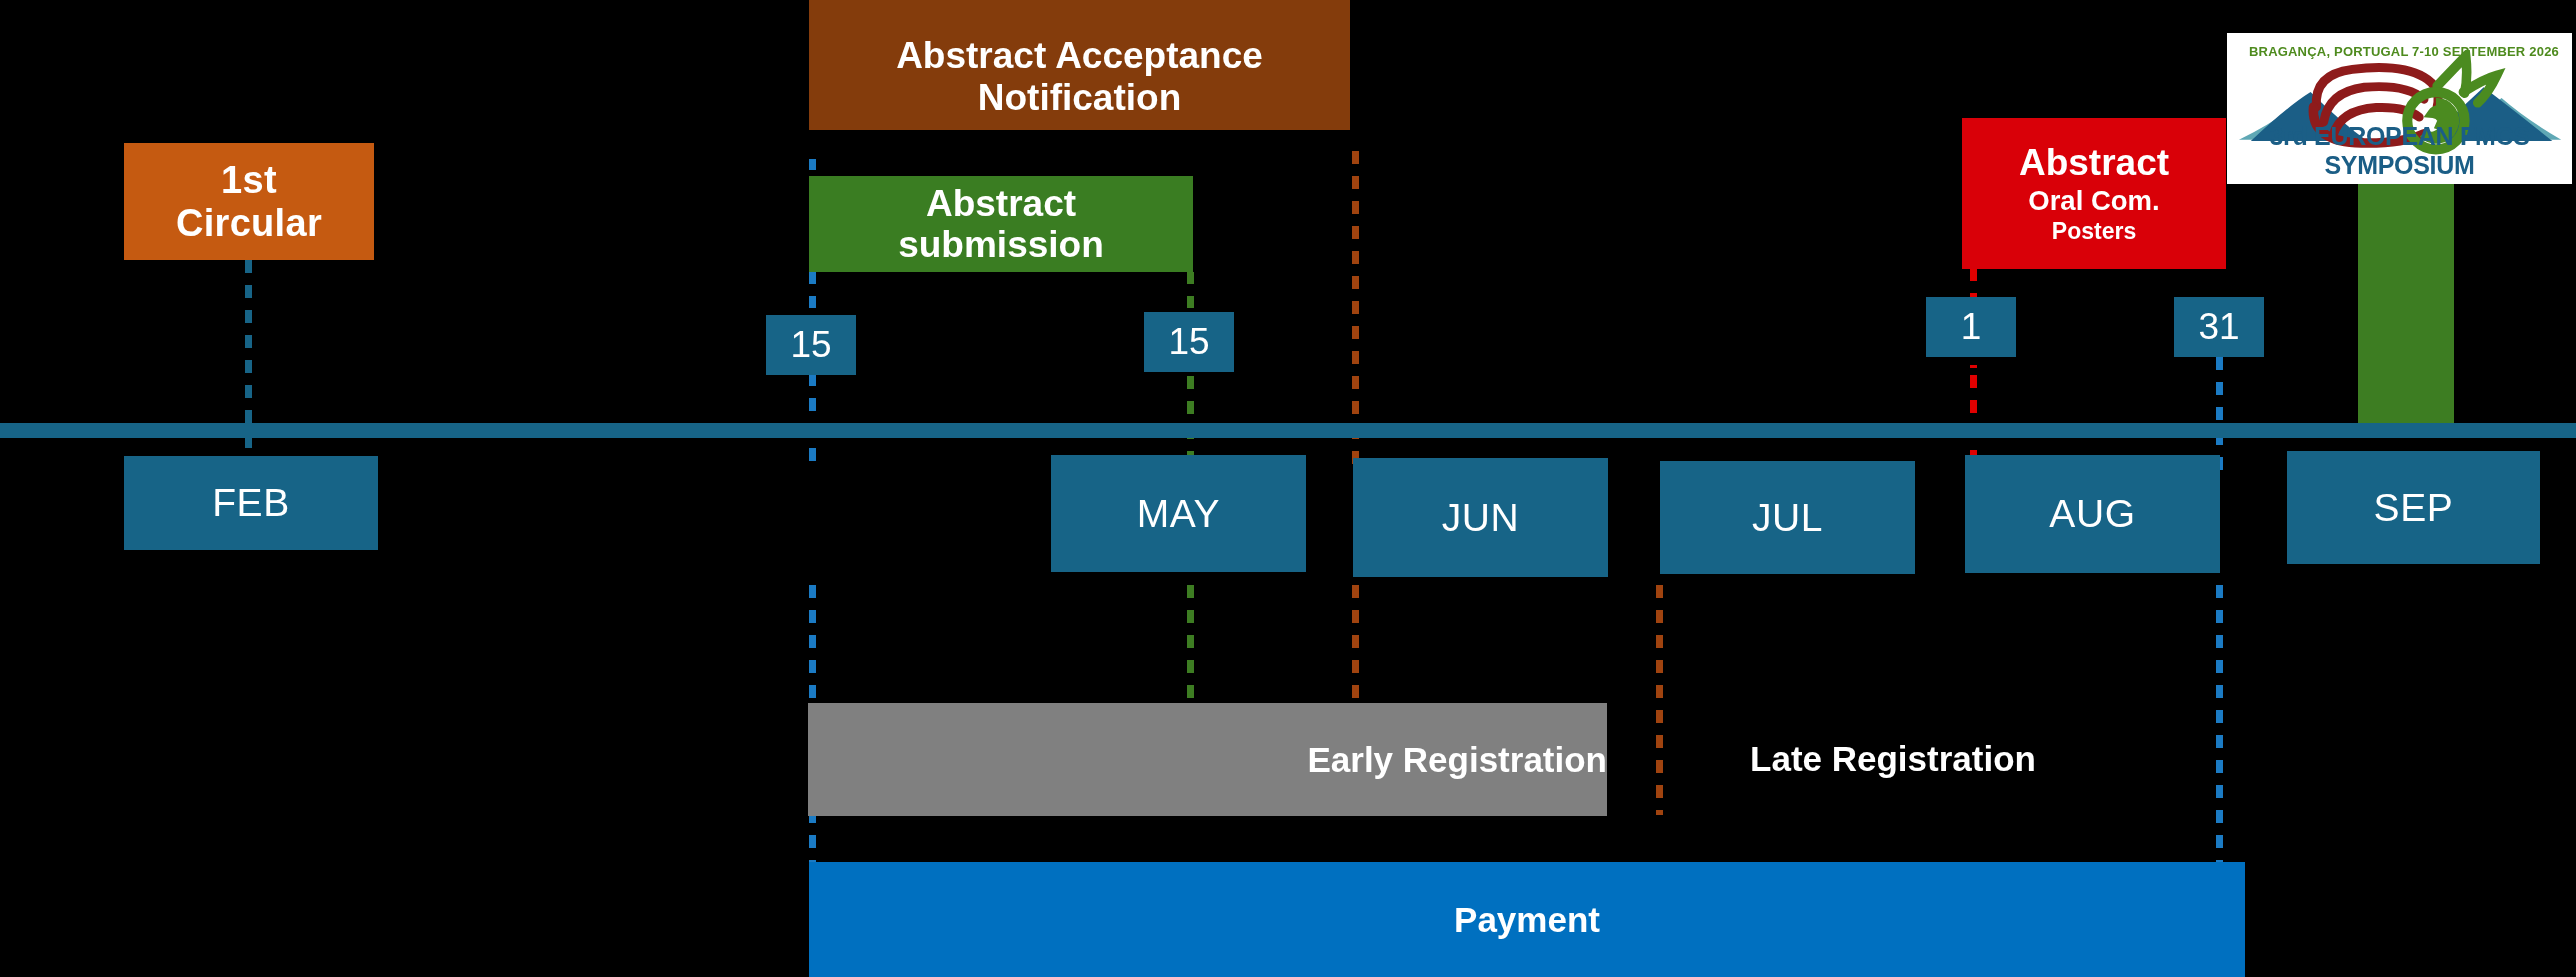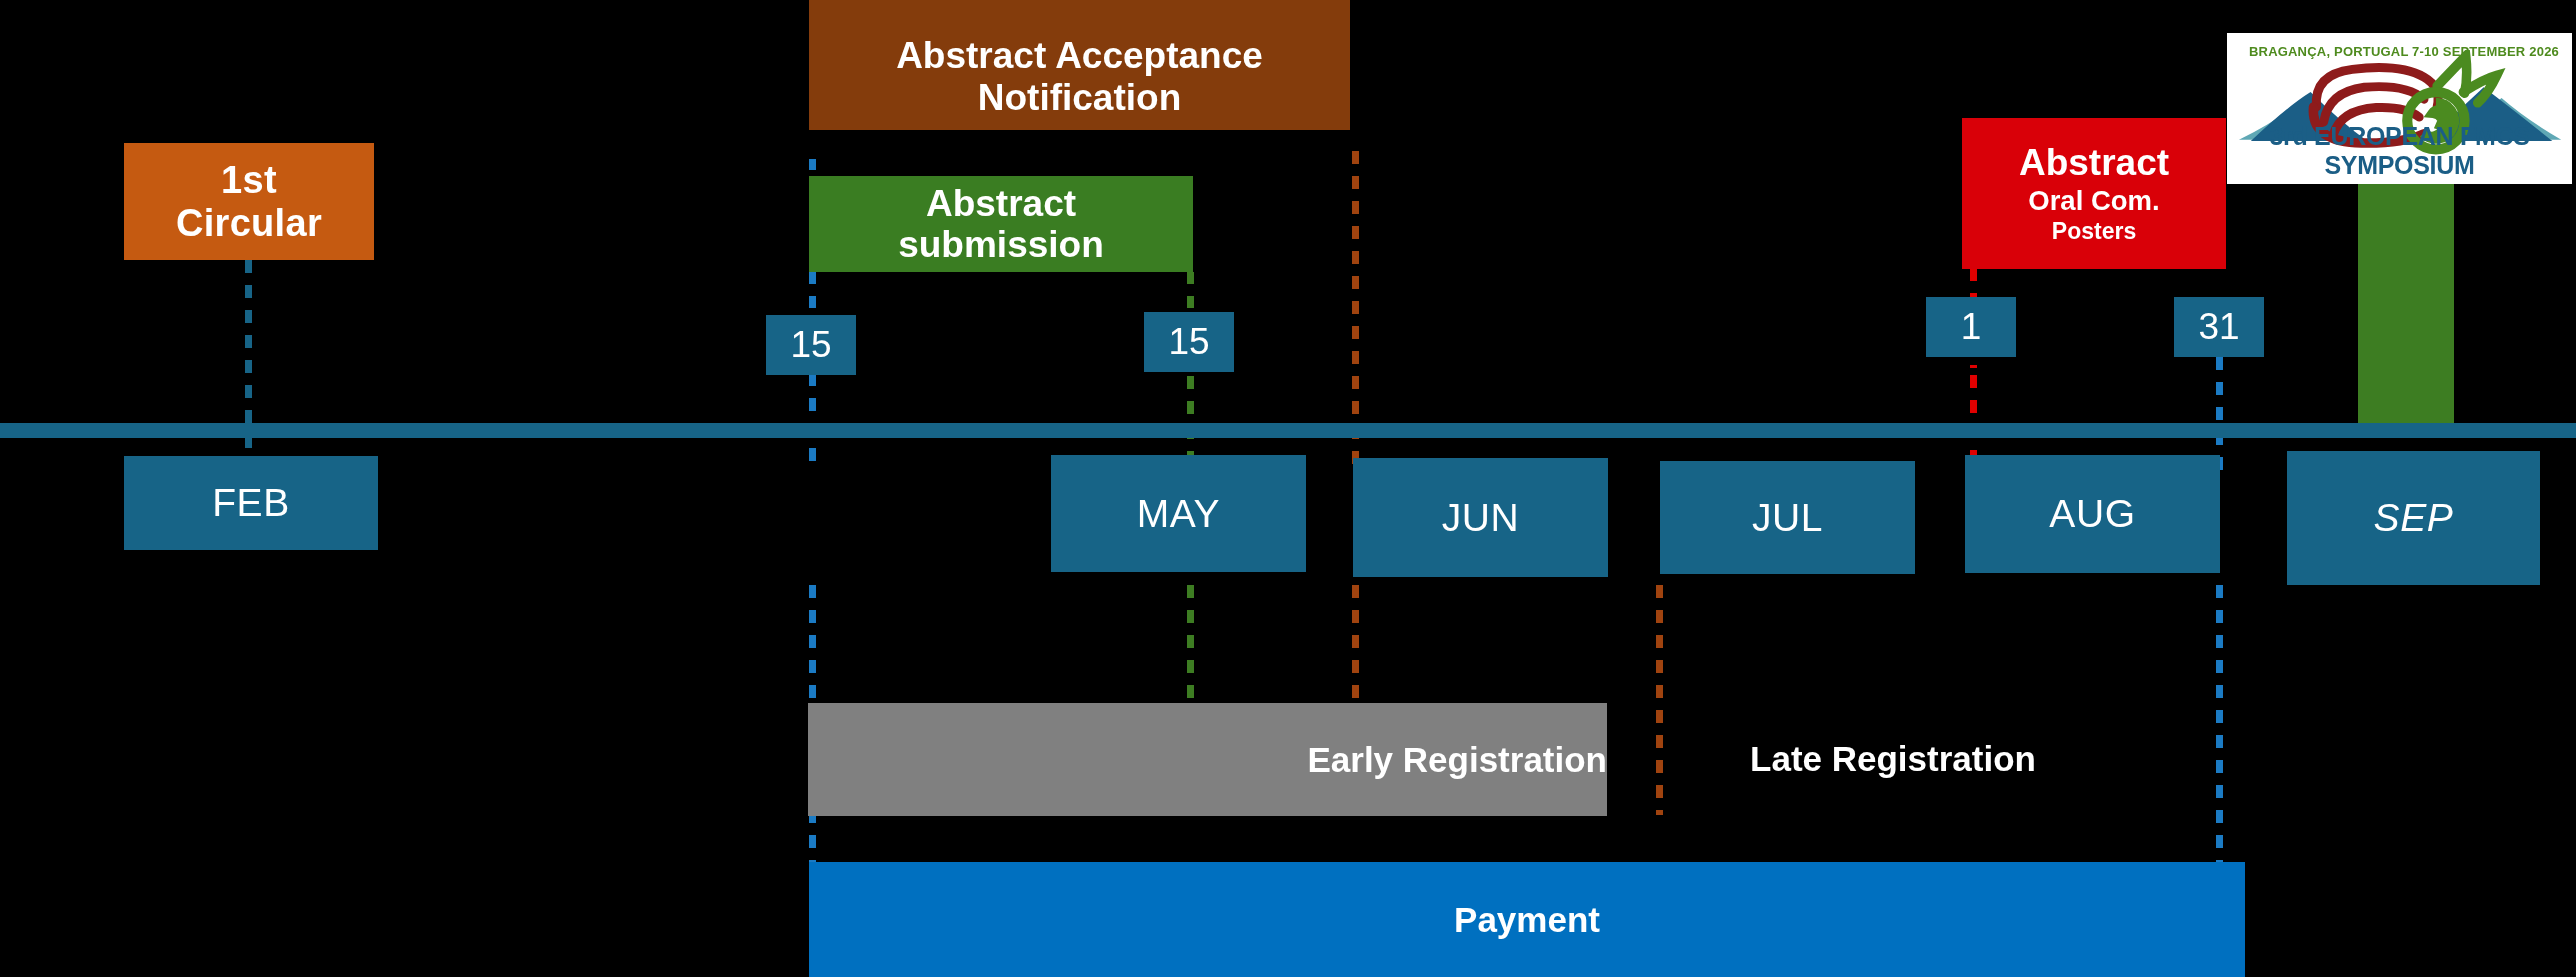--- a/index.html
+++ b/index.html
@@ -166,21 +166,21 @@
   </div>
   <div class="month" style="left:1353px;top:458px;width:255px;height:119px;">
     <span>JUN</span>
   </div>
   <div class="month" style="left:1660px;top:461px;width:255px;height:113px;">
     <span>JUL</span>
   </div>
   <div class="month" style="left:1965px;top:455px;width:255px;height:118px;">
     <span>AUG</span>
   </div>
-  <div class="month" style="left:2287px;top:451px;width:253px;height:134px;font-style:italic;">
+  <div class="month" style="left:2287px;top:451px;width:253px;height:113px;">
     <span>SEP</span>
   </div>
 
   <div id="early-bar">
     <span>Early Registration</span>
   </div>
   <div id="payment-bar">
     <span>Payment</span>
   </div>
   <div id="late-label">

